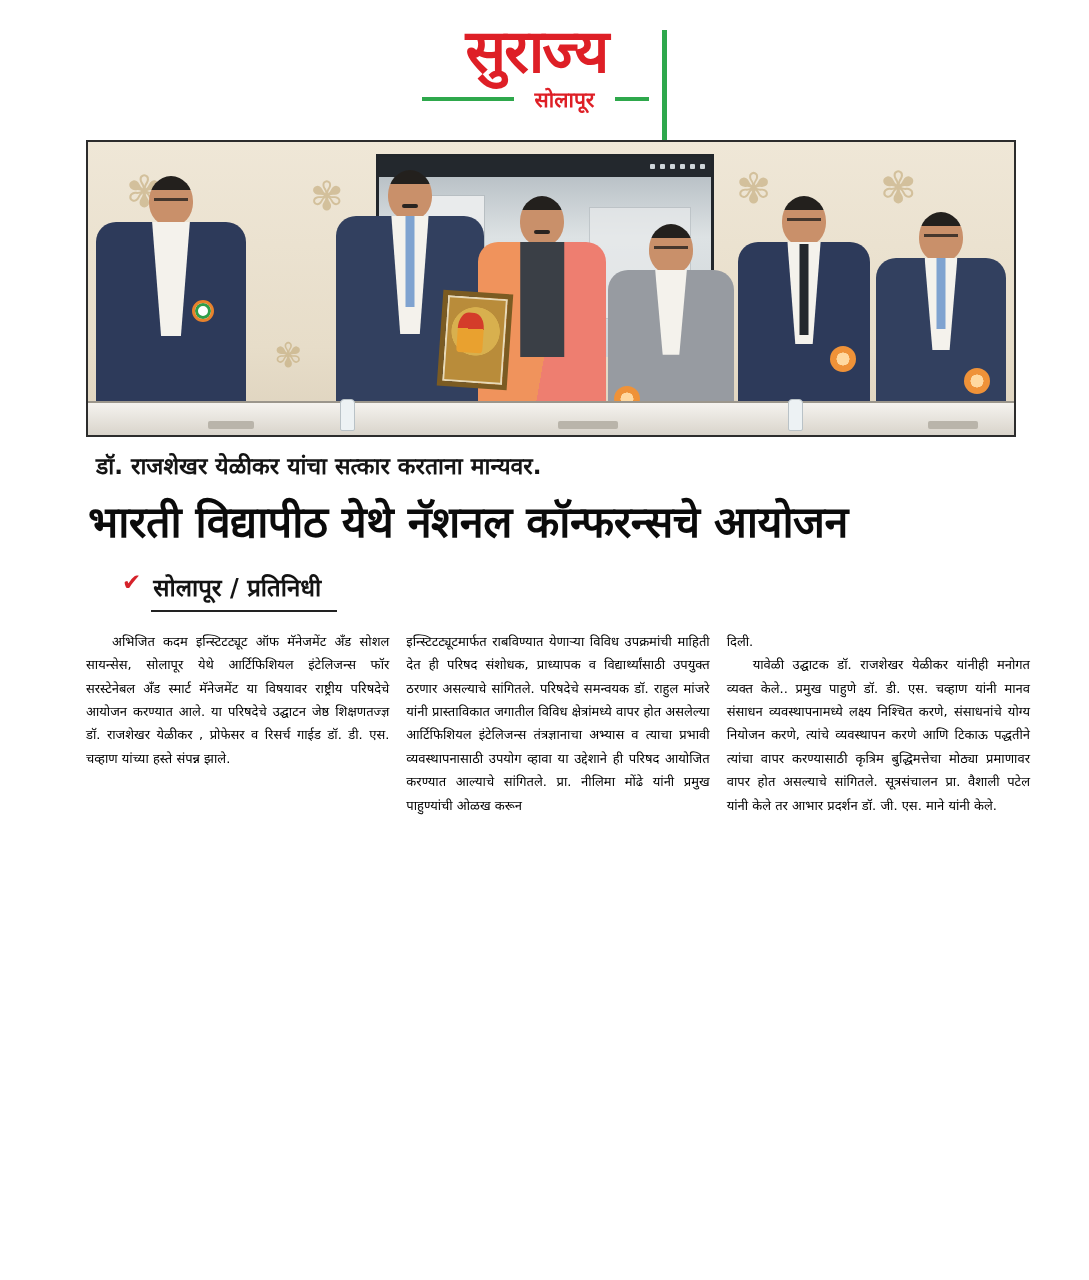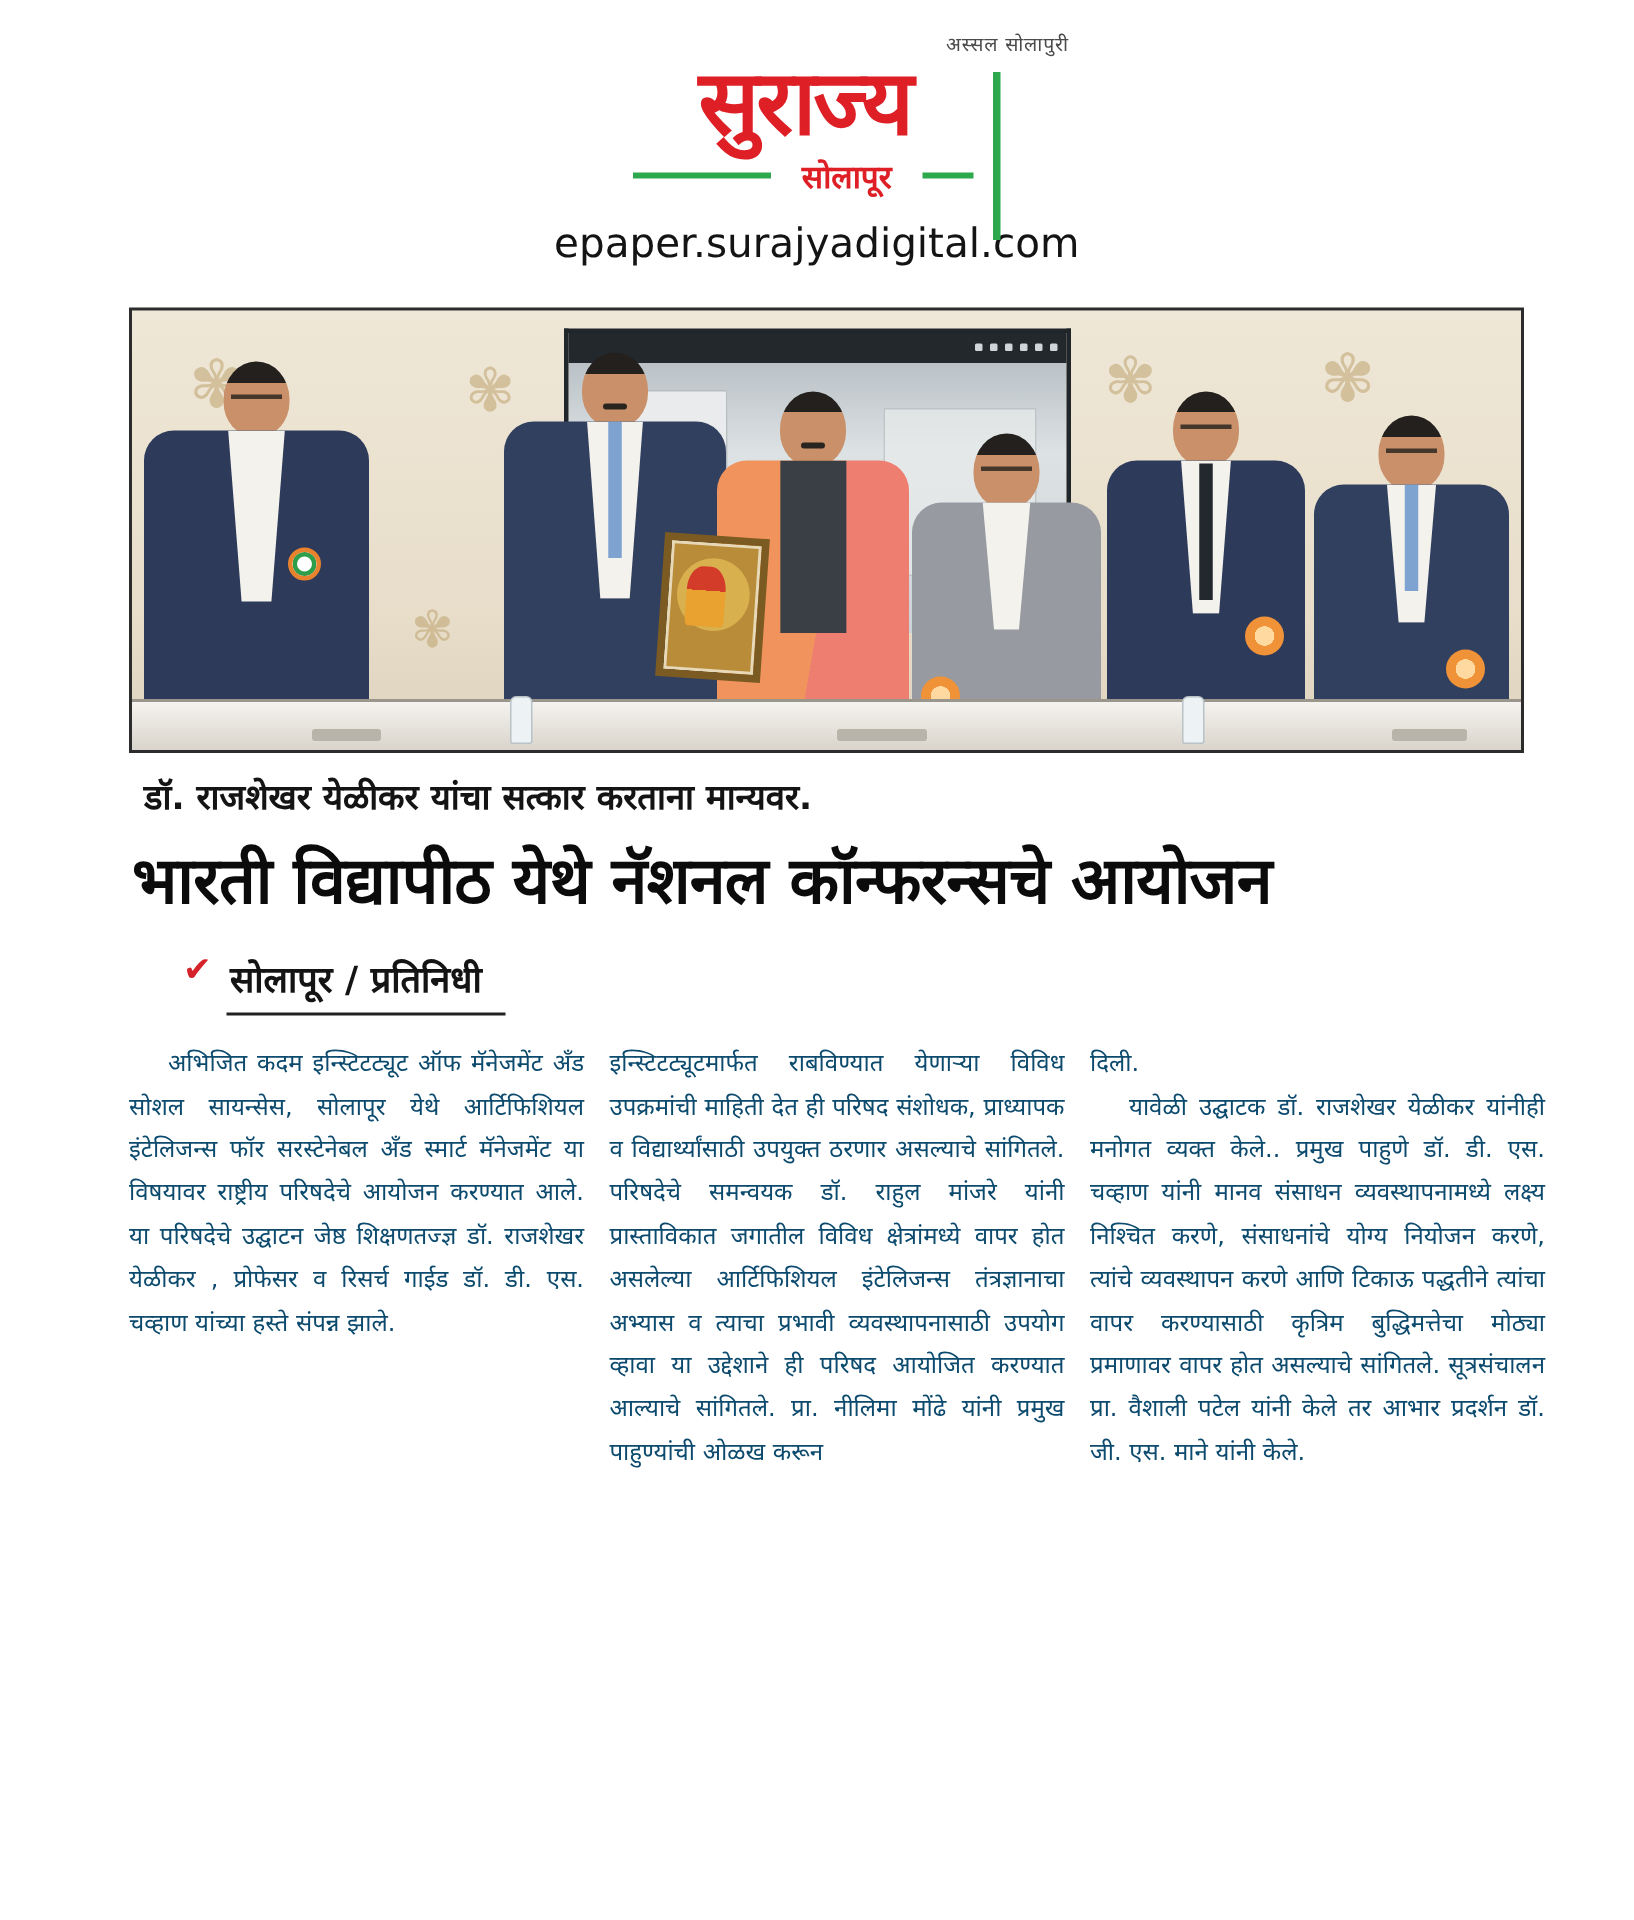--- a/index.html
+++ b/index.html
@@ -77,41 +77,39 @@
   
   .photo-caption{margin:12px 0 0 96px;font-size:23px;font-weight:bold;color:#141414;}
   .headline{margin:10px 0 0 88px;font-size:43px;font-weight:bold;color:#0b0b0b;
     white-space:nowrap;letter-spacing:-.5px;}
   .byline-row{display:flex;align-items:flex-start;gap:10px;margin:20px 0 0 122px;}
   .checkmark-icon{color:#d6222a;font-size:23px;font-weight:bold;line-height:1.1;}
   .byline-text{font-size:24px;font-weight:bold;color:#141414;
     border-bottom:2px solid #222;padding:0 16px 7px 2px;}
   
   .article-columns{display:flex;gap:17px;width:944px;margin:18px 0 0 86px;}
-  .col{flex:1 1 0;font-size:16px;line-height:1.8;text-align:justify;color:#0c4a6e;}
+  .col{flex:1 1 0;font-size:13px;line-height:1.8;text-align:justify;color:#000000;}
   .col p{margin:0;}
   .col p.indent{text-indent:26px;}
 </style>
 </head>
 <body>
 
 <div class="page">
 
   <div class="masthead">
-    <span class="brand-tagline">अस्सल सोलापुरी</span>
     <div class="logo-wrap">
       <span class="logo-text">सुराज्य</span>
       <span class="logo-green-bar"></span>
       <div class="logo-sub-row">
         <span class="green-dash long"></span>
         <span class="logo-subtext">सोलापूर</span>
         <span class="green-dash short"></span>
       </div>
     </div>
-    <div class="site-url">epaper.surajyadigital.com</div>
   </div>
 
   <div class="news-photo">
     <span class="motif" style="left:38px;top:28px;font-size:44px">✾</span>
     <span class="motif" style="left:54px;top:150px;font-size:38px">✾</span>
     <span class="motif" style="left:222px;top:34px;font-size:40px">✾</span>
     <span class="motif" style="left:648px;top:26px;font-size:42px">✾</span>
     <span class="motif" style="left:792px;top:24px;font-size:44px">✾</span>
     <span class="motif" style="left:862px;top:140px;font-size:38px">✾</span>
     <span class="motif" style="left:186px;top:196px;font-size:34px">✾</span>

